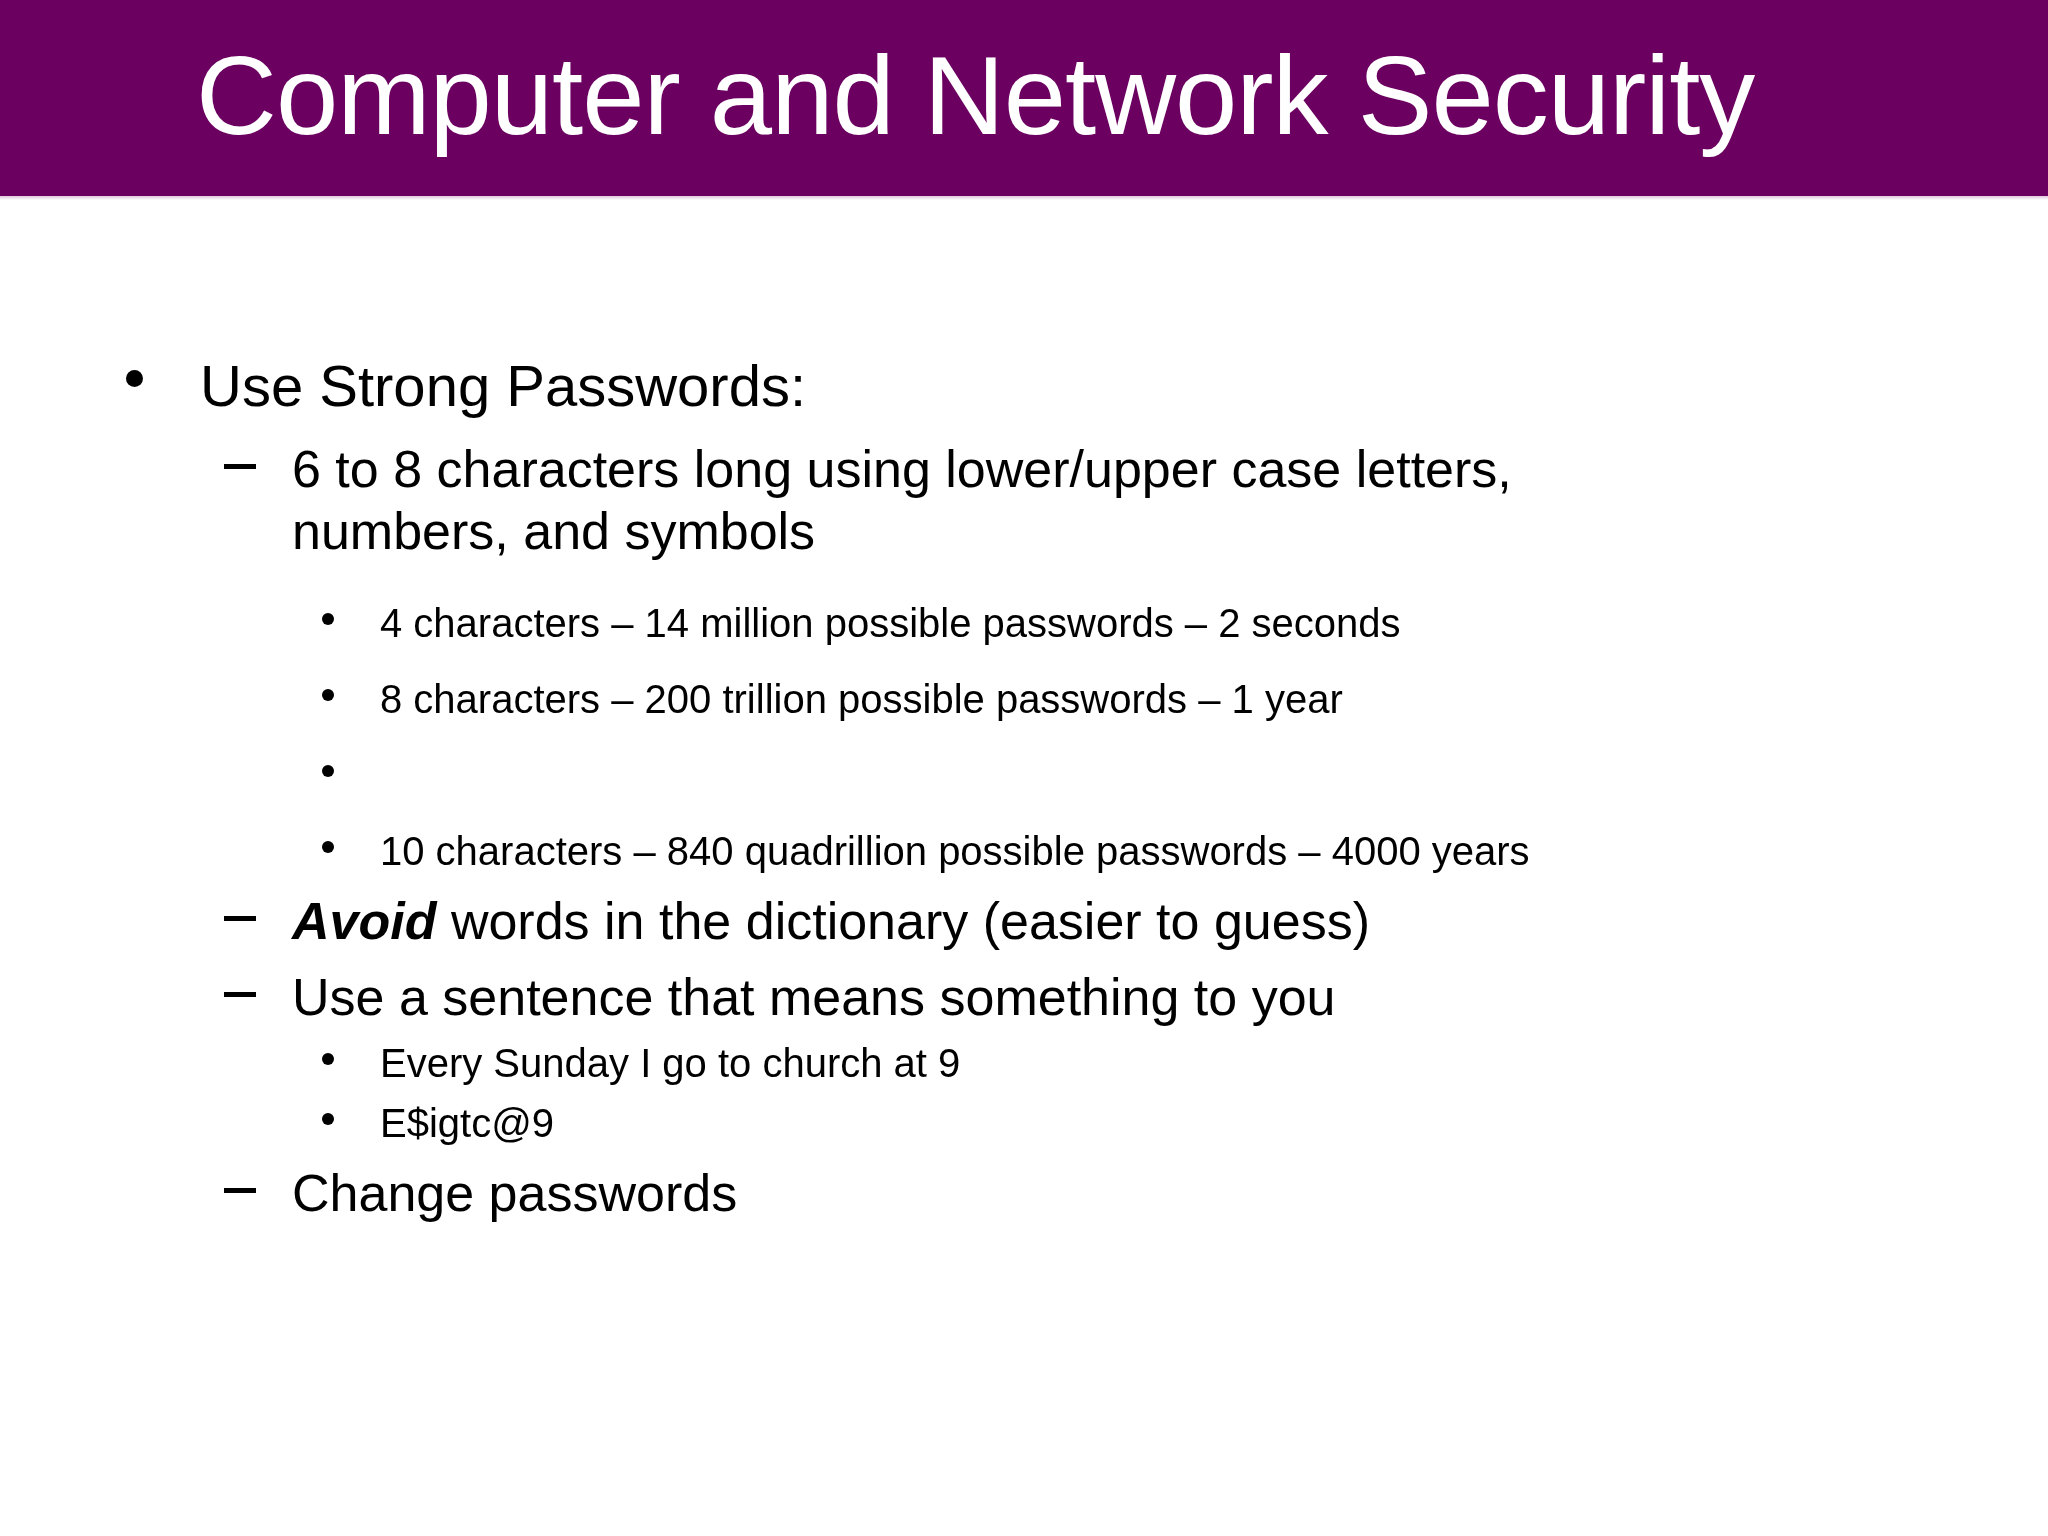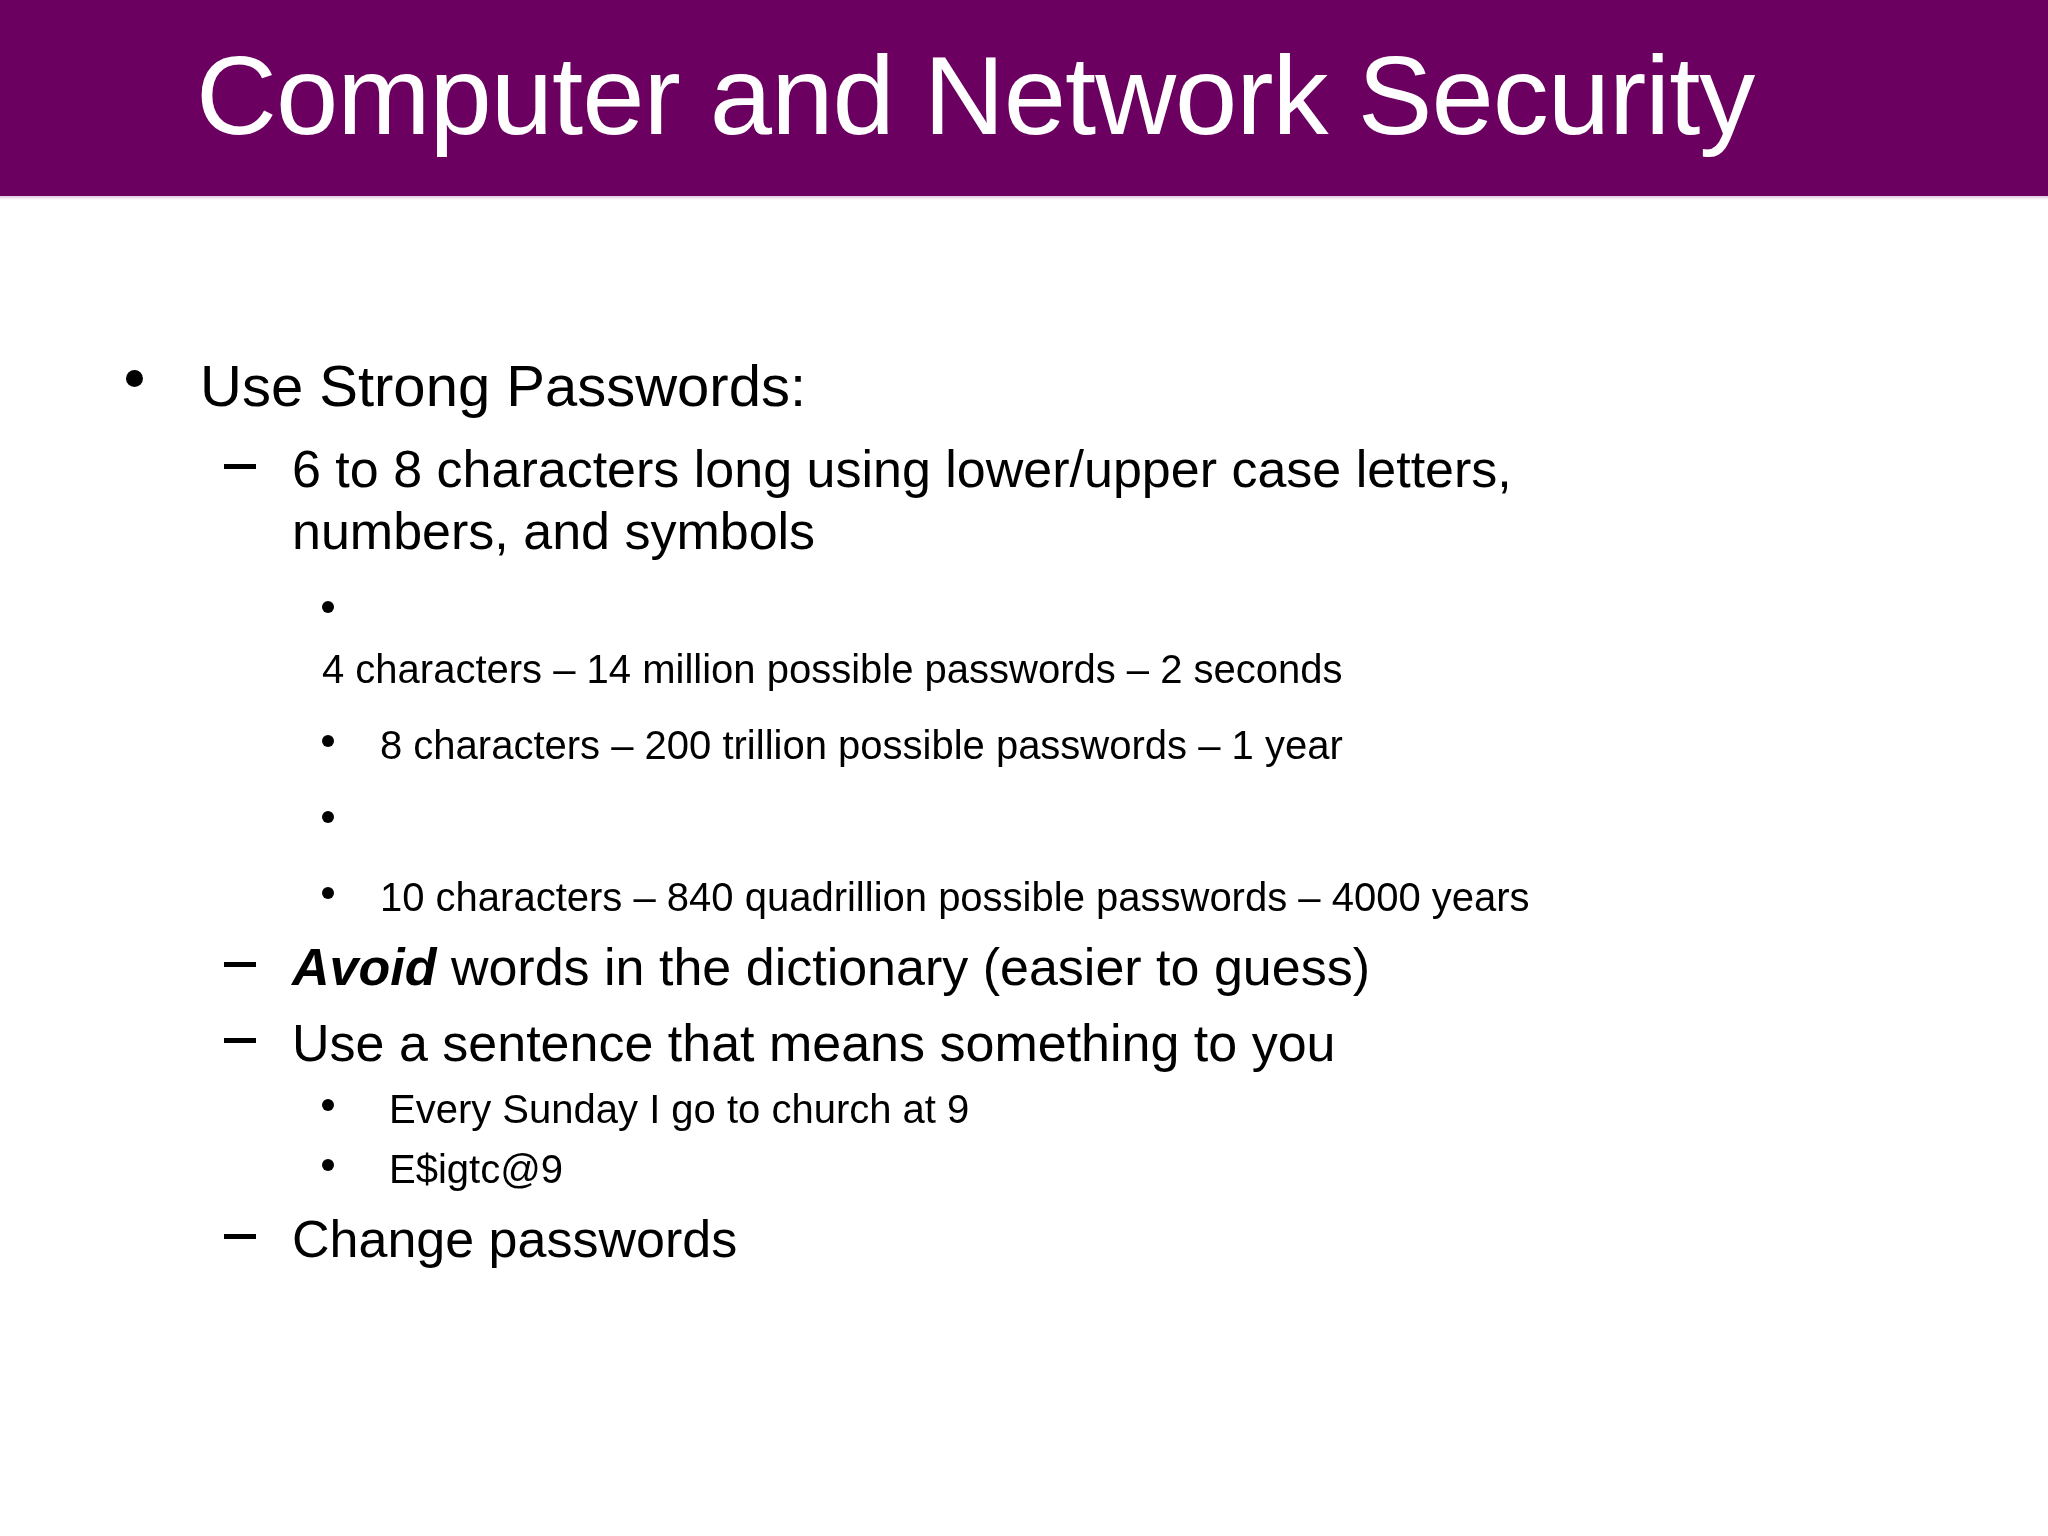--- a/index.html
+++ b/index.html
@@ -131,22 +131,22 @@
     display: inline-block;
     width: 12px;
     height: 12px;
     border-radius: 50%;
     background: #000;
     vertical-align: 0.30em;
   }
   .lvl3 .txt { flex: 1 1 auto; }
 
   
-  .gap-tight { margin-top: 10px; gap: 9px; }
-  .gap-after-sub { margin-top: 24px; flex-direction: column; }
+  .gap-tight { margin-top: 10px; }
+  .gap-after-sub { margin-top: 36px; }
   .gap-small { margin-top: 14px; }
 
   .emph {
     font-weight: bold;
     font-style: italic;
     text-align: right;
   }
 </style>
 </head>
 <body>

